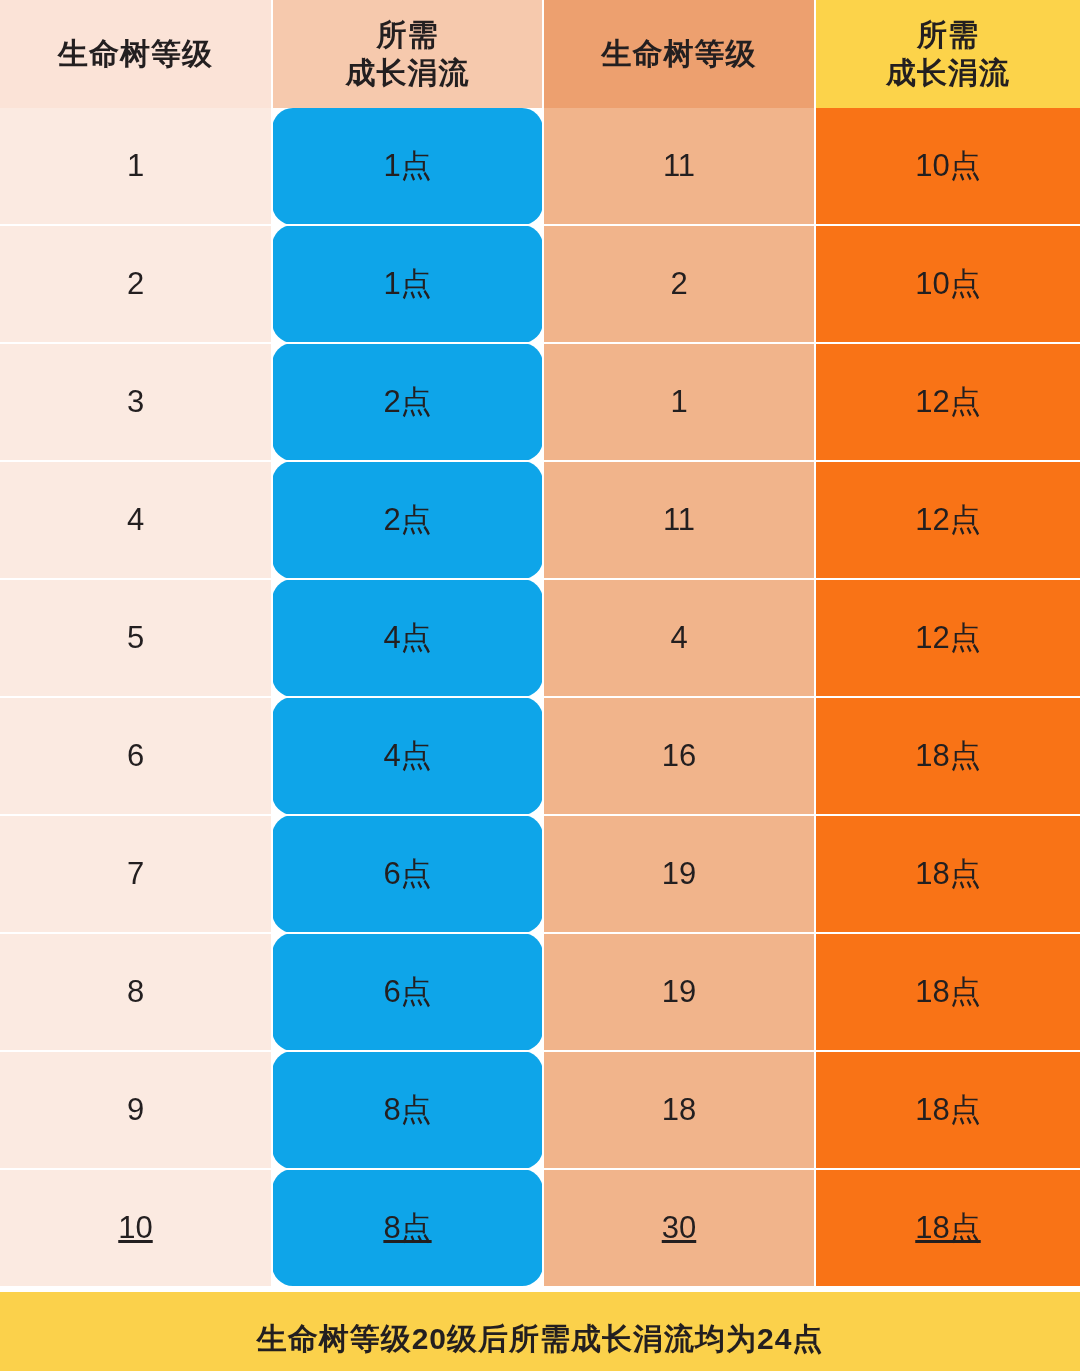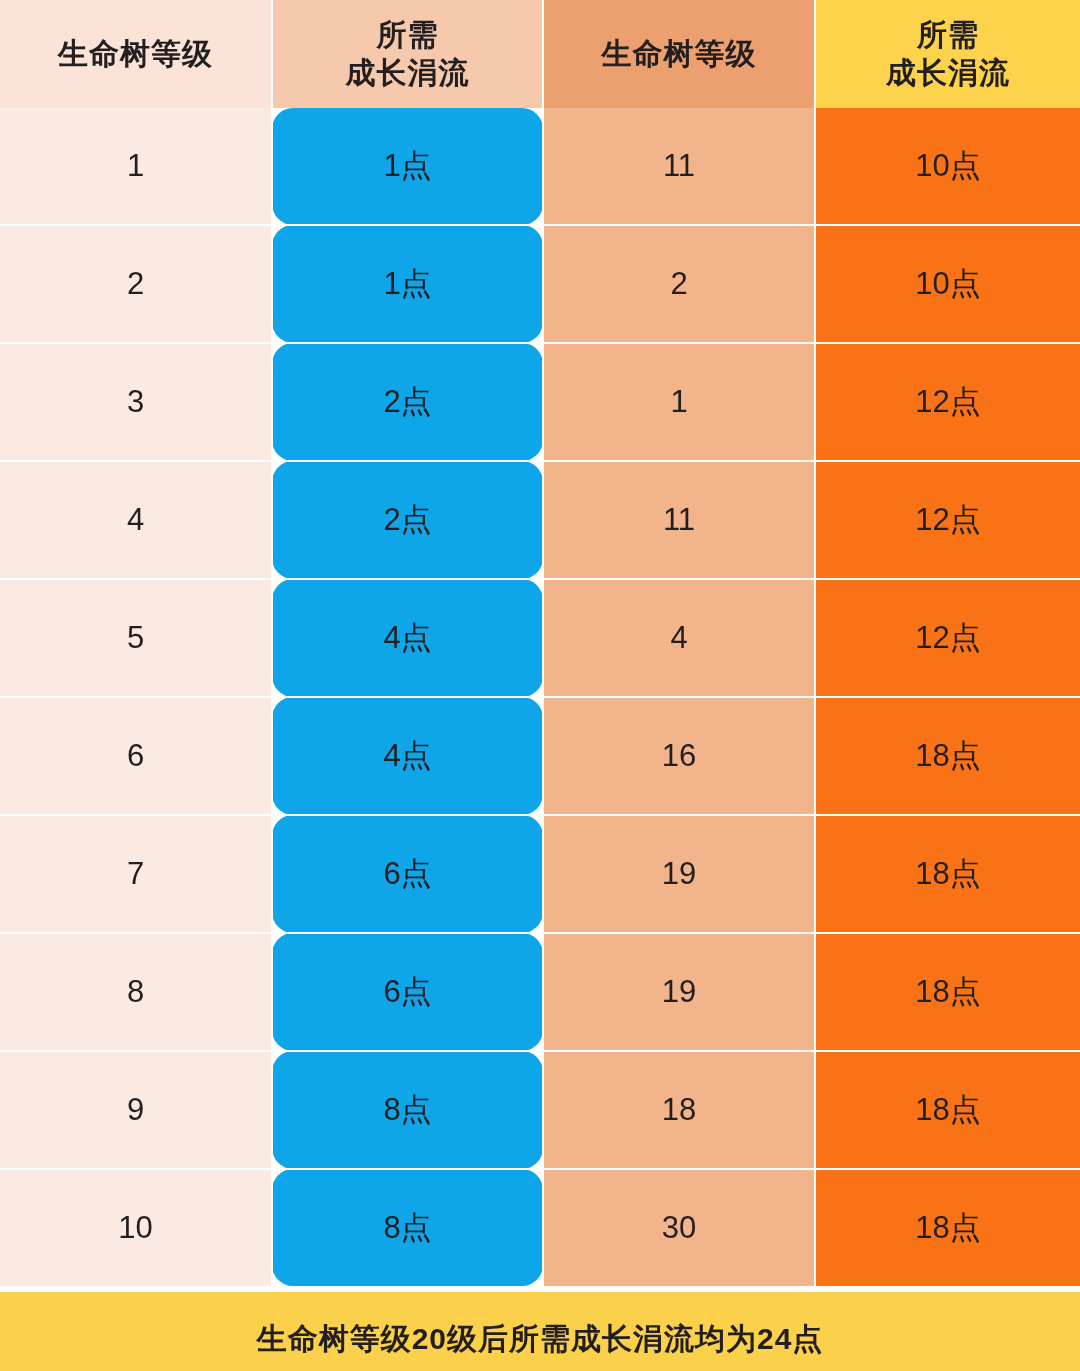--- a/index.html
+++ b/index.html
@@ -57,21 +57,21 @@
   .col1-head { background: #fbe3d7; }
   .col2-head { background: #f6c9ad; }
   .col3-head { background: #eda06f; }
   .col4-head { background: #fcd34a; }
 
   .col1-cell { background: #fbeae1; }
   .col2-cell { background: #0ea5e9; border-radius: 21px; }
   .col3-cell { background: #f1b48b; margin-top: 45px; }
   .col4-cell { background: #f97316; }
 
-  tbody tr:last-child td { border-bottom: none; }
+  tbody tr:last-child td { border-bottom: none; text-decoration: underline; }
 
   .footer-note {
     width: 1080px;
     background: #fbd14b;
     height: 101px;
     display: flex;
     align-items: center;
     justify-content: center;
     font-size: 30px;
     font-weight: bold;

